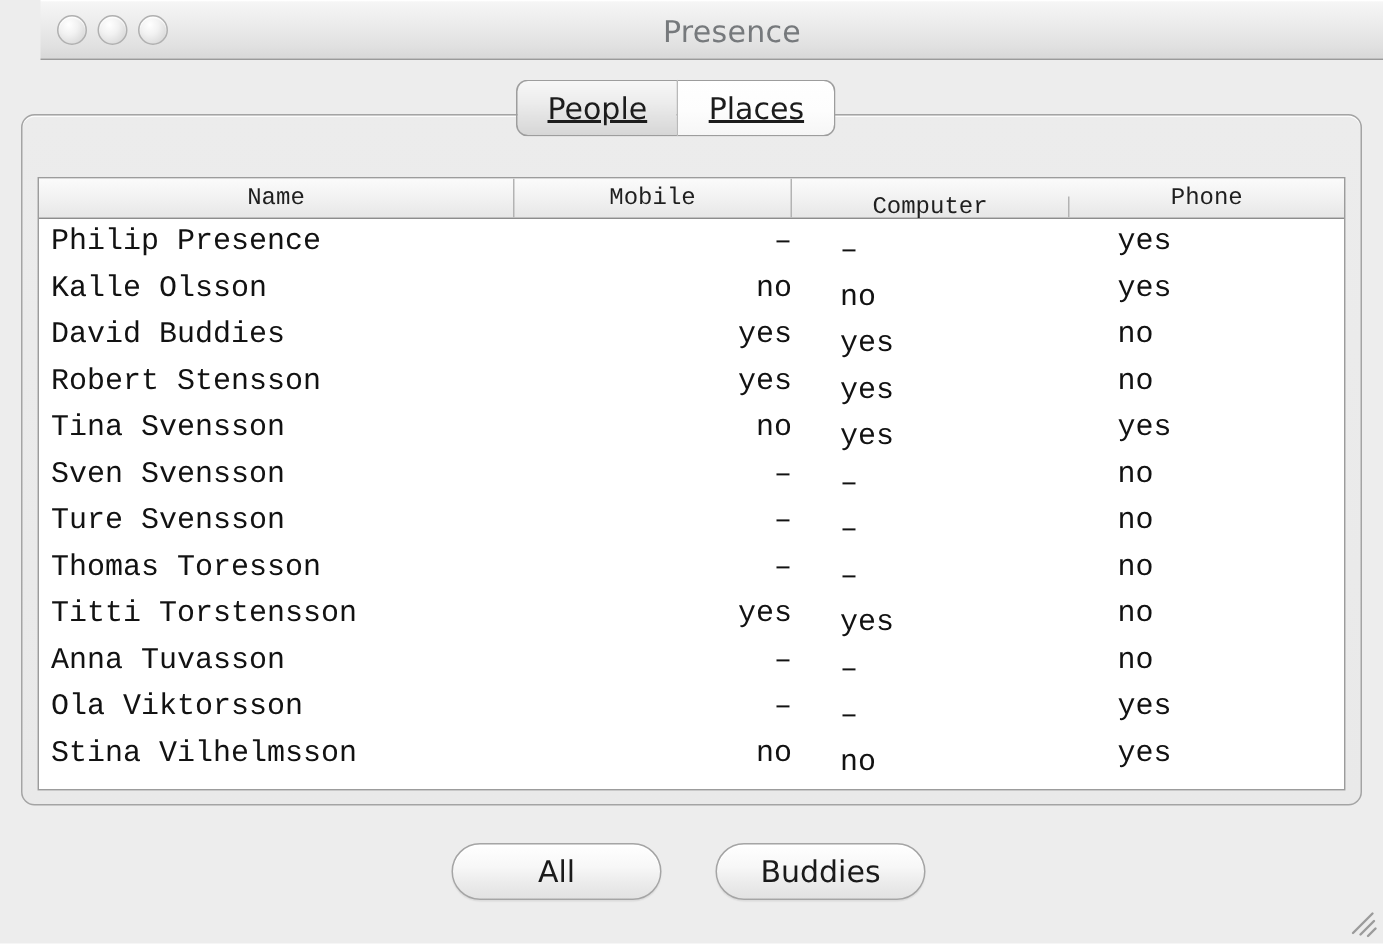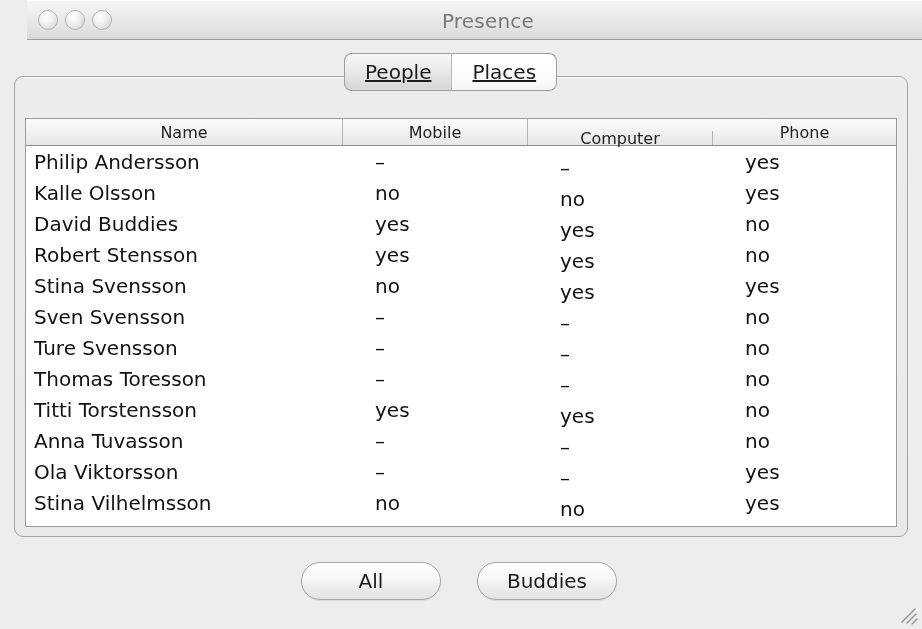--- a/index.html
+++ b/index.html
@@ -117,20 +117,21 @@
   
   #table-wrap {
     position: absolute;
     left: 25px; top: 118px;
     width: 872px;
     height: 409px;
     box-sizing: border-box;
     border: 1px solid #9c9c9c;
     background: #ffffff;
     overflow: hidden;
+    font-family: Liberation Mono, monospace;
   }
   #table-header {
     display: flex;
     height: 27px;
     box-sizing: border-box;
     border-bottom: 1px solid #8d8d8d;
     background: linear-gradient(to bottom, #fbfbfb 0%, #f2f2f2 48%, #e7e7e7 100%);
   }
   .th {
     box-sizing: border-box;
@@ -139,21 +140,21 @@
     justify-content: center;
     font-size: 16px;
     color: #1f1f1f;
     border-right: 1px solid #b3b3b3;
     user-select: none;
     cursor: default;
   }
   .th:last-child { border-right: none; }
 
   .col-name     { width: 317px; }
-  .col-mobile   { width: 185px; }
+  .col-mobile   { width: 185px; text-align: right; }
   .col-computer { width: 185px; margin-top: 12px; }
   .col-phone    { width: 183px; }
 
   #table-body { background: #ffffff; }
   .trow {
     display: flex;
     height: 31px;
     align-items: center;
   }
   .td {
@@ -231,21 +232,21 @@
 
     <div id="table-header">
       <div class="th col-name">Name</div>
       <div class="th col-mobile">Mobile</div>
       <div class="th col-computer">Computer</div>
       <div class="th col-phone">Phone</div>
     </div>
 
     <div id="table-body">
       <div class="trow">
-        <div class="td name col-name">Philip Andersson</div>
+        <div class="td name col-name">Philip Presence</div>
         <div class="td val col-mobile">–</div>
         <div class="td val col-computer">–</div>
         <div class="td val col-phone">yes</div>
       </div>
       <div class="trow">
         <div class="td name col-name">Kalle Olsson</div>
         <div class="td val col-mobile">no</div>
         <div class="td val col-computer">no</div>
         <div class="td val col-phone">yes</div>
       </div>
@@ -255,21 +256,21 @@
         <div class="td val col-computer">yes</div>
         <div class="td val col-phone">no</div>
       </div>
       <div class="trow">
         <div class="td name col-name">Robert Stensson</div>
         <div class="td val col-mobile">yes</div>
         <div class="td val col-computer">yes</div>
         <div class="td val col-phone">no</div>
       </div>
       <div class="trow">
-        <div class="td name col-name">Stina Svensson</div>
+        <div class="td name col-name">Tina Svensson</div>
         <div class="td val col-mobile">no</div>
         <div class="td val col-computer">yes</div>
         <div class="td val col-phone">yes</div>
       </div>
       <div class="trow">
         <div class="td name col-name">Sven Svensson</div>
         <div class="td val col-mobile">–</div>
         <div class="td val col-computer">–</div>
         <div class="td val col-phone">no</div>
       </div>

